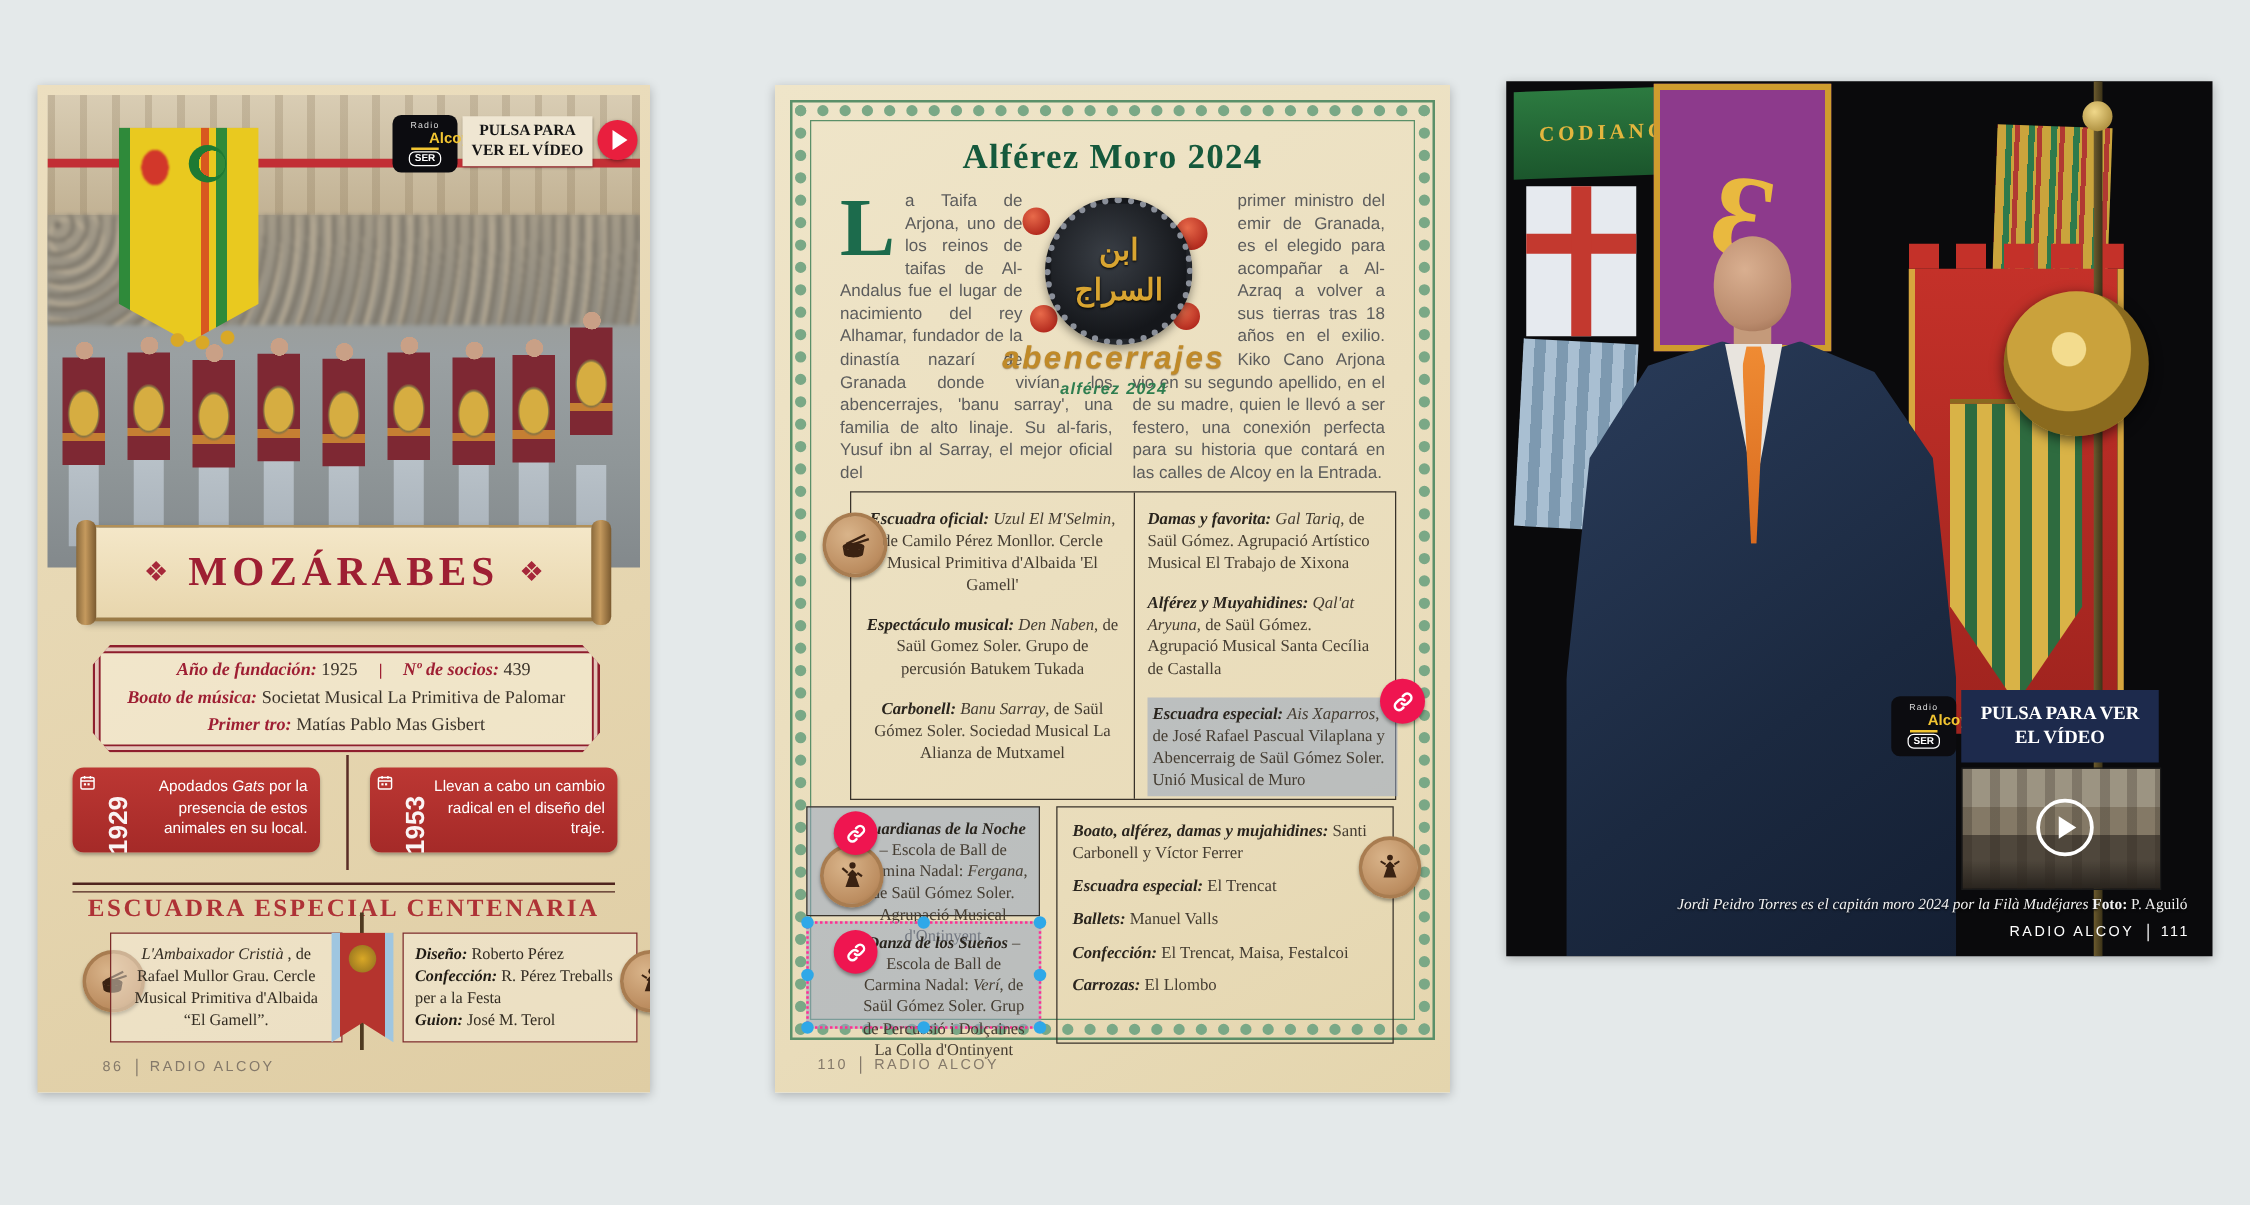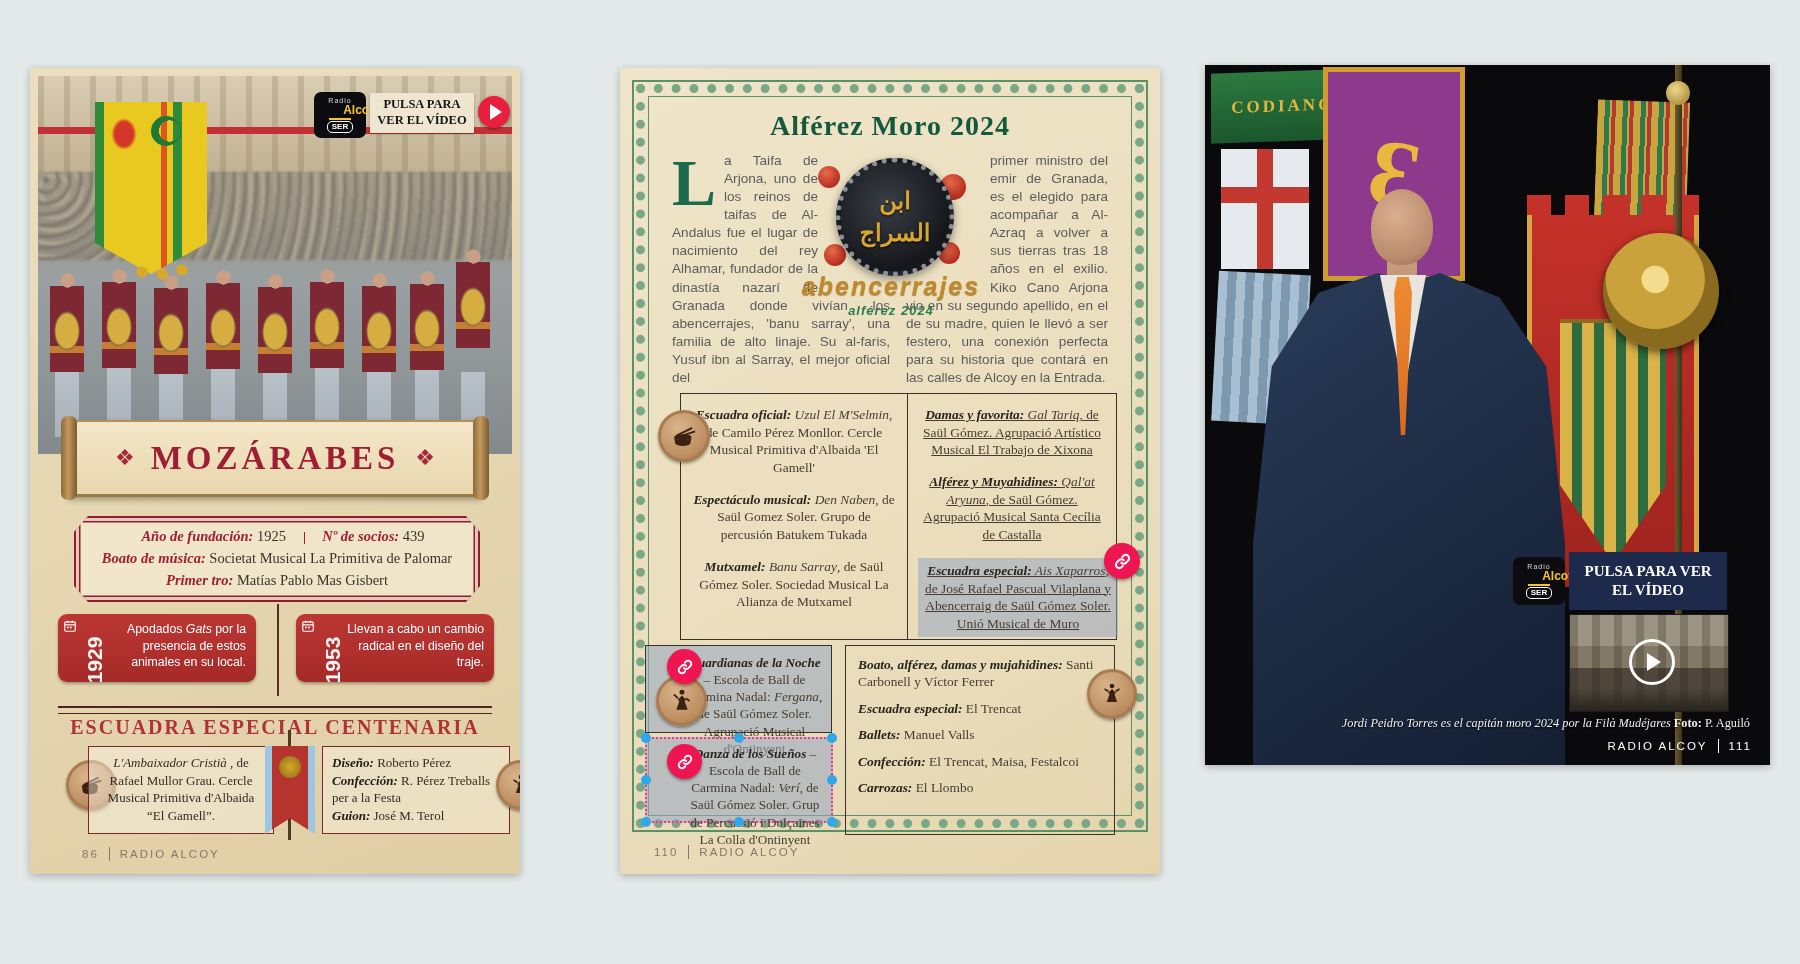--- a/index.html
+++ b/index.html
@@ -98,21 +98,21 @@
   .emblem{position:absolute;left:196px;top:6px;width:150px;height:180px;text-align:center;z-index:4;}
   .em-circle{position:absolute;left:20px;top:0;width:108px;height:108px;border-radius:50%;border:5px dotted #8a8f99;background:radial-gradient(circle at 42% 38%,#3a3f46,#15171b 70%);display:flex;align-items:center;justify-content:center;box-shadow:0 3px 8px rgba(0,0,0,.4);}
   .em-cal{color:#d9a531;font-size:24px;font-weight:bold;text-shadow:0 1px 2px #000;}
   .pome{position:absolute;width:22px;height:22px;border-radius:50%;background:radial-gradient(circle at 38% 32%,#e86a4a,#b32a1e 75%);}
   .pm1{left:2px;top:8px;} .pm2{right:0;top:16px;width:26px;height:26px;} .pm3{left:8px;top:86px;} .pm4{right:6px;top:84px;}
   .em-word{position:absolute;left:-46px;top:112px;width:242px;color:#c08a28;font-weight:bold;font-style:italic;font-size:25px;letter-spacing:2px;text-shadow:0 1px 1px rgba(90,50,0,.5);}
   .em-sub{position:absolute;left:0;top:144px;width:150px;color:#2e7d4f;font-style:italic;font-weight:bold;font-size:13px;letter-spacing:1px;}
   .p2-box1{position:absolute;left:60px;top:325px;width:435px;height:245px;border:1.5px solid #38322a;display:flex;}
   .bx-col{padding:12px 10px;font-size:13.4px;color:#453d32;line-height:1.32;}
   .bx-left{width:206px;text-align:center;border-right:1.5px solid #38322a;}
-  .bx-right{flex:1;text-align:center;text-decoration:underline;}
+  .bx-right{flex:1;text-align:left;}
   .item{margin:0 0 14px 0;}
   .item b{font-style:italic;color:#29241d;}
   .item i{color:#453d32;}
   .hl{background:rgba(150,166,193,.55);display:block;padding:4px 4px;margin-right:-12px;}
   .p2-drum{position:absolute;left:38px;top:342px;width:46px;height:46px;z-index:5;}
   .p2-link1{position:absolute;left:484px;top:475px;width:36px;height:36px;z-index:6;}
   .p2-link2{position:absolute;left:47px;top:581px;width:35px;height:35px;z-index:6;}
   .p2-dancer{position:absolute;left:36px;top:607px;width:45px;height:45px;z-index:5;}
   .p2-link3{position:absolute;left:47px;top:676px;width:35px;height:35px;z-index:7;}
   .p2-fig{position:absolute;left:467px;top:601px;width:44px;height:44px;z-index:5;}
@@ -316,21 +316,21 @@
         </div>
         <div class="em-word">abencerrajes</div>
         <div class="em-sub">alférez 2024</div>
       </div>
     </div>
 
     <div class="p2-box1">
       <div class="bx-col bx-left">
         <p class="item"><b>Escuadra oficial:</b><i> Uzul El M'Selmin</i><span>, de Camilo Pérez Monllor. Cercle Musical Primitiva d'Albaida 'El Gamell'</span></p>
         <p class="item"><b>Espectáculo musical:</b><i> Den Naben</i><span>, de Saül Gomez Soler. Grupo de percusión Batukem Tukada</span></p>
-        <p class="item"><b>Mutxamel:</b><i> Banu Sarray</i><span>,  de Saül Gómez Soler. Sociedad Musical La Alianza de Mutxamel</span></p>
+        <p class="item"><b>Carbonell:</b><i> Banu Sarray</i><span>,  de Saül Gómez Soler. Sociedad Musical La Alianza de Mutxamel</span></p>
       </div>
       <div class="bx-col bx-right">
         <p class="item"><b>Damas y favorita:</b><i> Gal Tariq</i><span>, de Saül Gómez. Agrupació Artístico Musical El Trabajo de Xixona</span></p>
         <p class="item"><b>Alférez y Muyahidines:</b><i> Qal'at Aryuna</i><span>, de Saül Gómez. Agrupació Musical Santa Cecília de Castalla</span></p>
         <p class="item hl"><b>Escuadra especial:</b><i> Ais Xaparros</i><span>, de José Rafael Pascual Vilaplana y Abencerraig de Saül Gómez Soler. Unió Musical de Muro</span></p>
       </div>
     </div>
 
     <div class="badge brown p2-drum">
       <svg width="28" height="28" viewBox="0 0 24 24">

